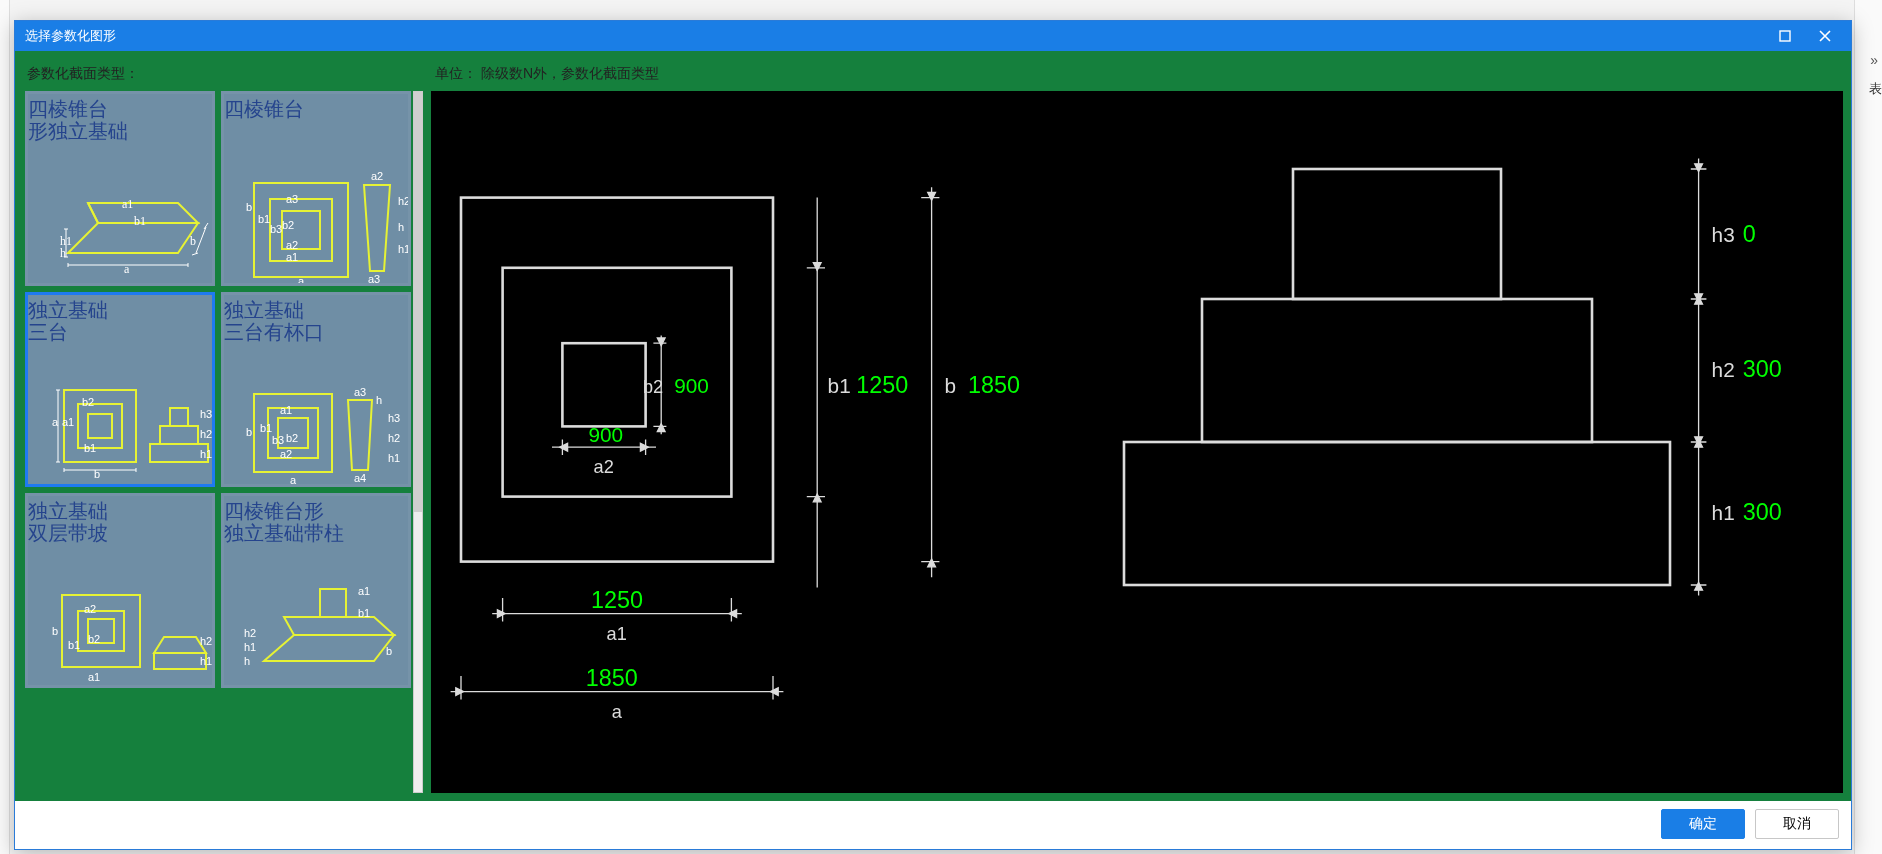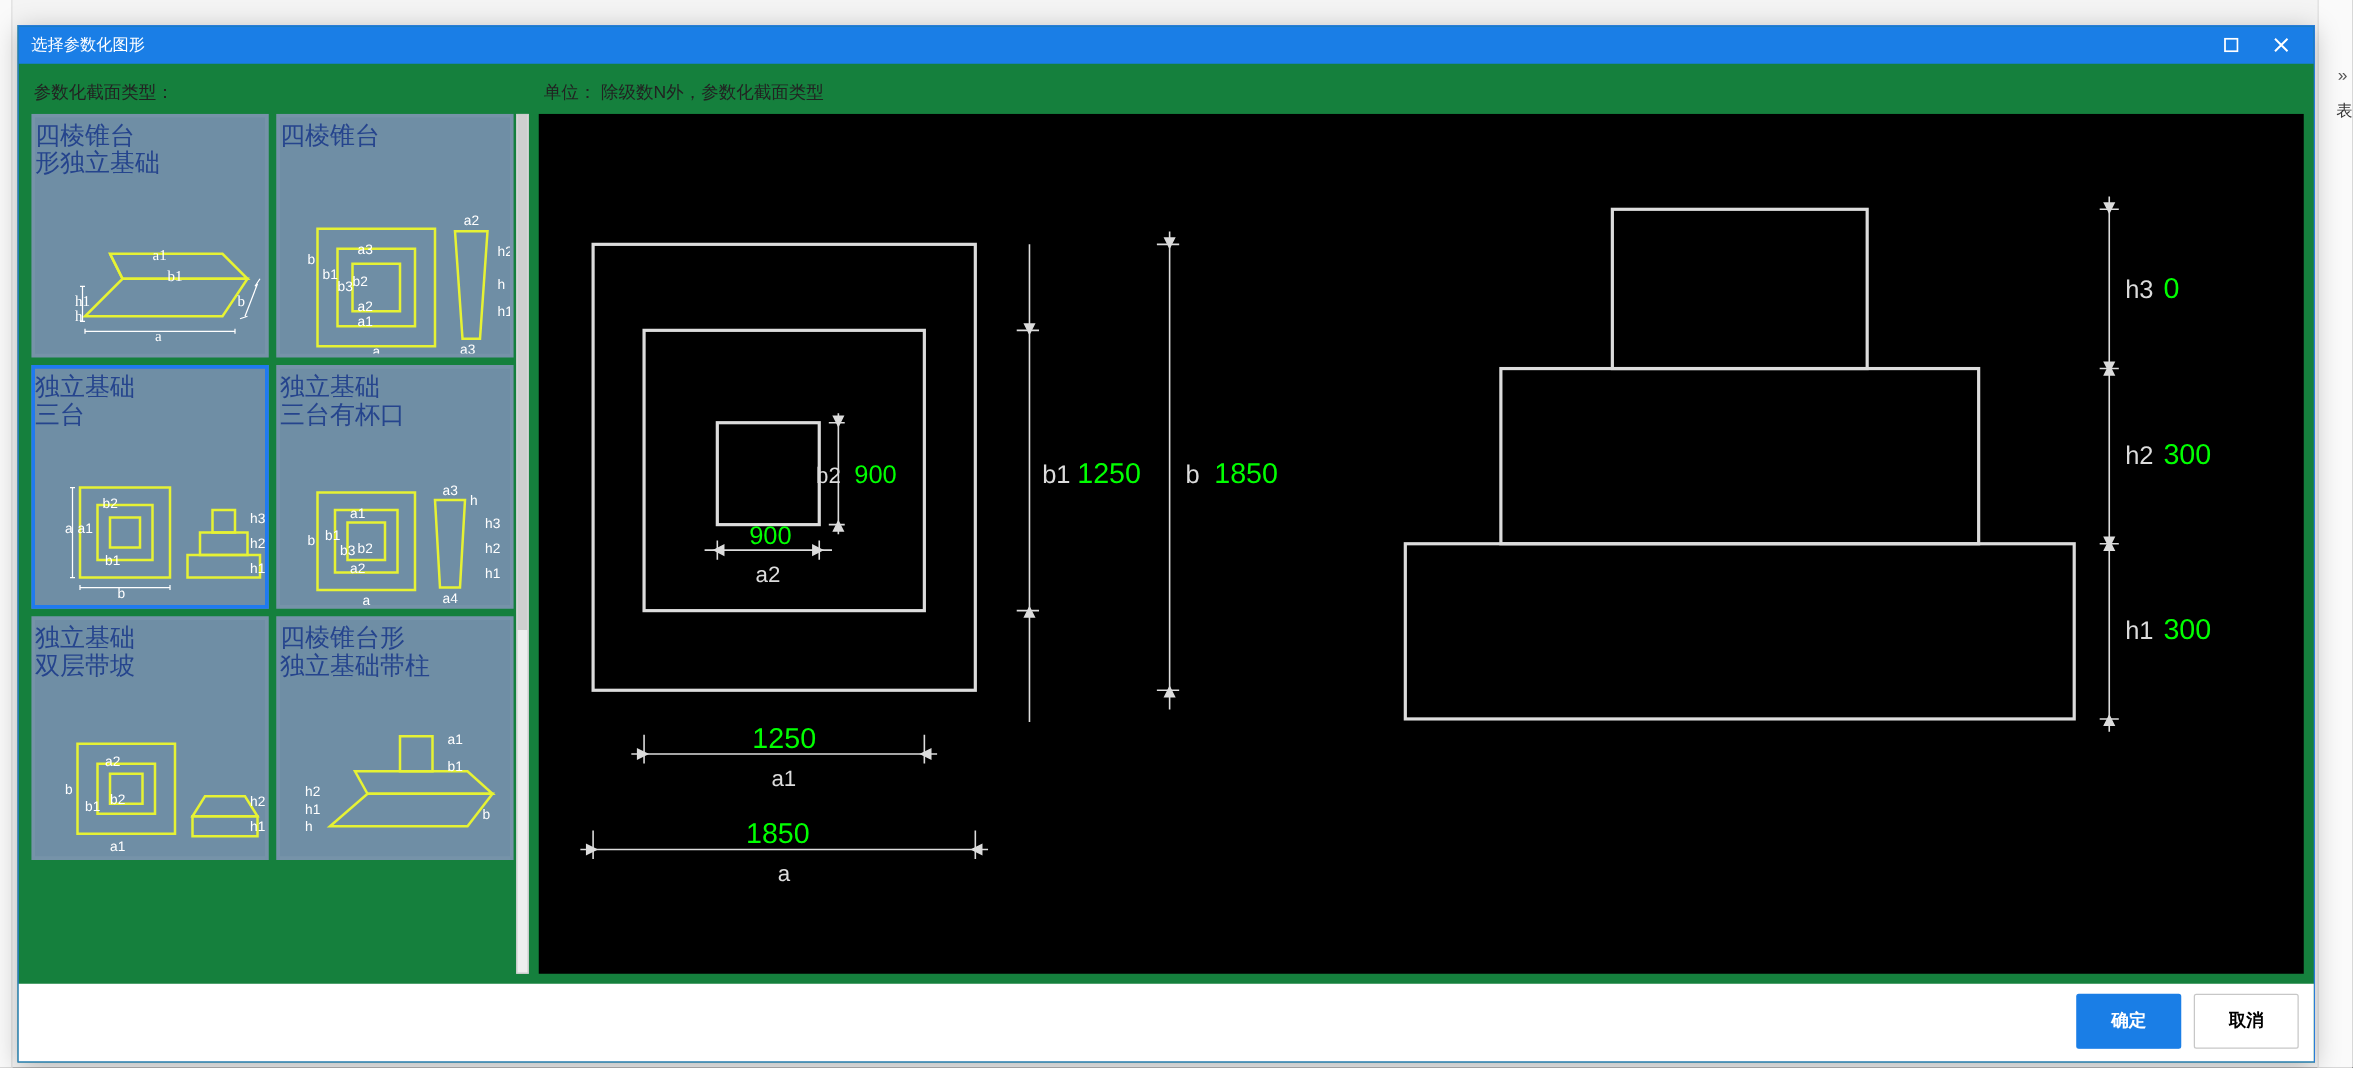--- a/index.html
+++ b/index.html
@@ -133,28 +133,27 @@
   .preview svg { width:100%; height:100%; }
 
   
   .dialog-actions {
     display:flex; justify-content:flex-end;
     gap:10px;
     padding:8px 12px 10px 12px;
     background:#fff;
   }
   .btn {
-    min-width:84px; height:44px;
+    min-width:84px; height:30px;
     border:1px solid #c7c7c7;
     background:#fff;
     font-size:14px;
     cursor:pointer;
     display:inline-flex; align-items:center; justify-content:center;
     border-radius:2px;
-    font-weight:bold;
   }
   .btn.primary {
     background:#1a7ee6; color:#fff; border-color:#1a7ee6;
   }
 </style>
 </head>
 <body>
 
 <div class="bg-sidebar-left"></div>
 <div class="bg-sidebar-right"></div>

